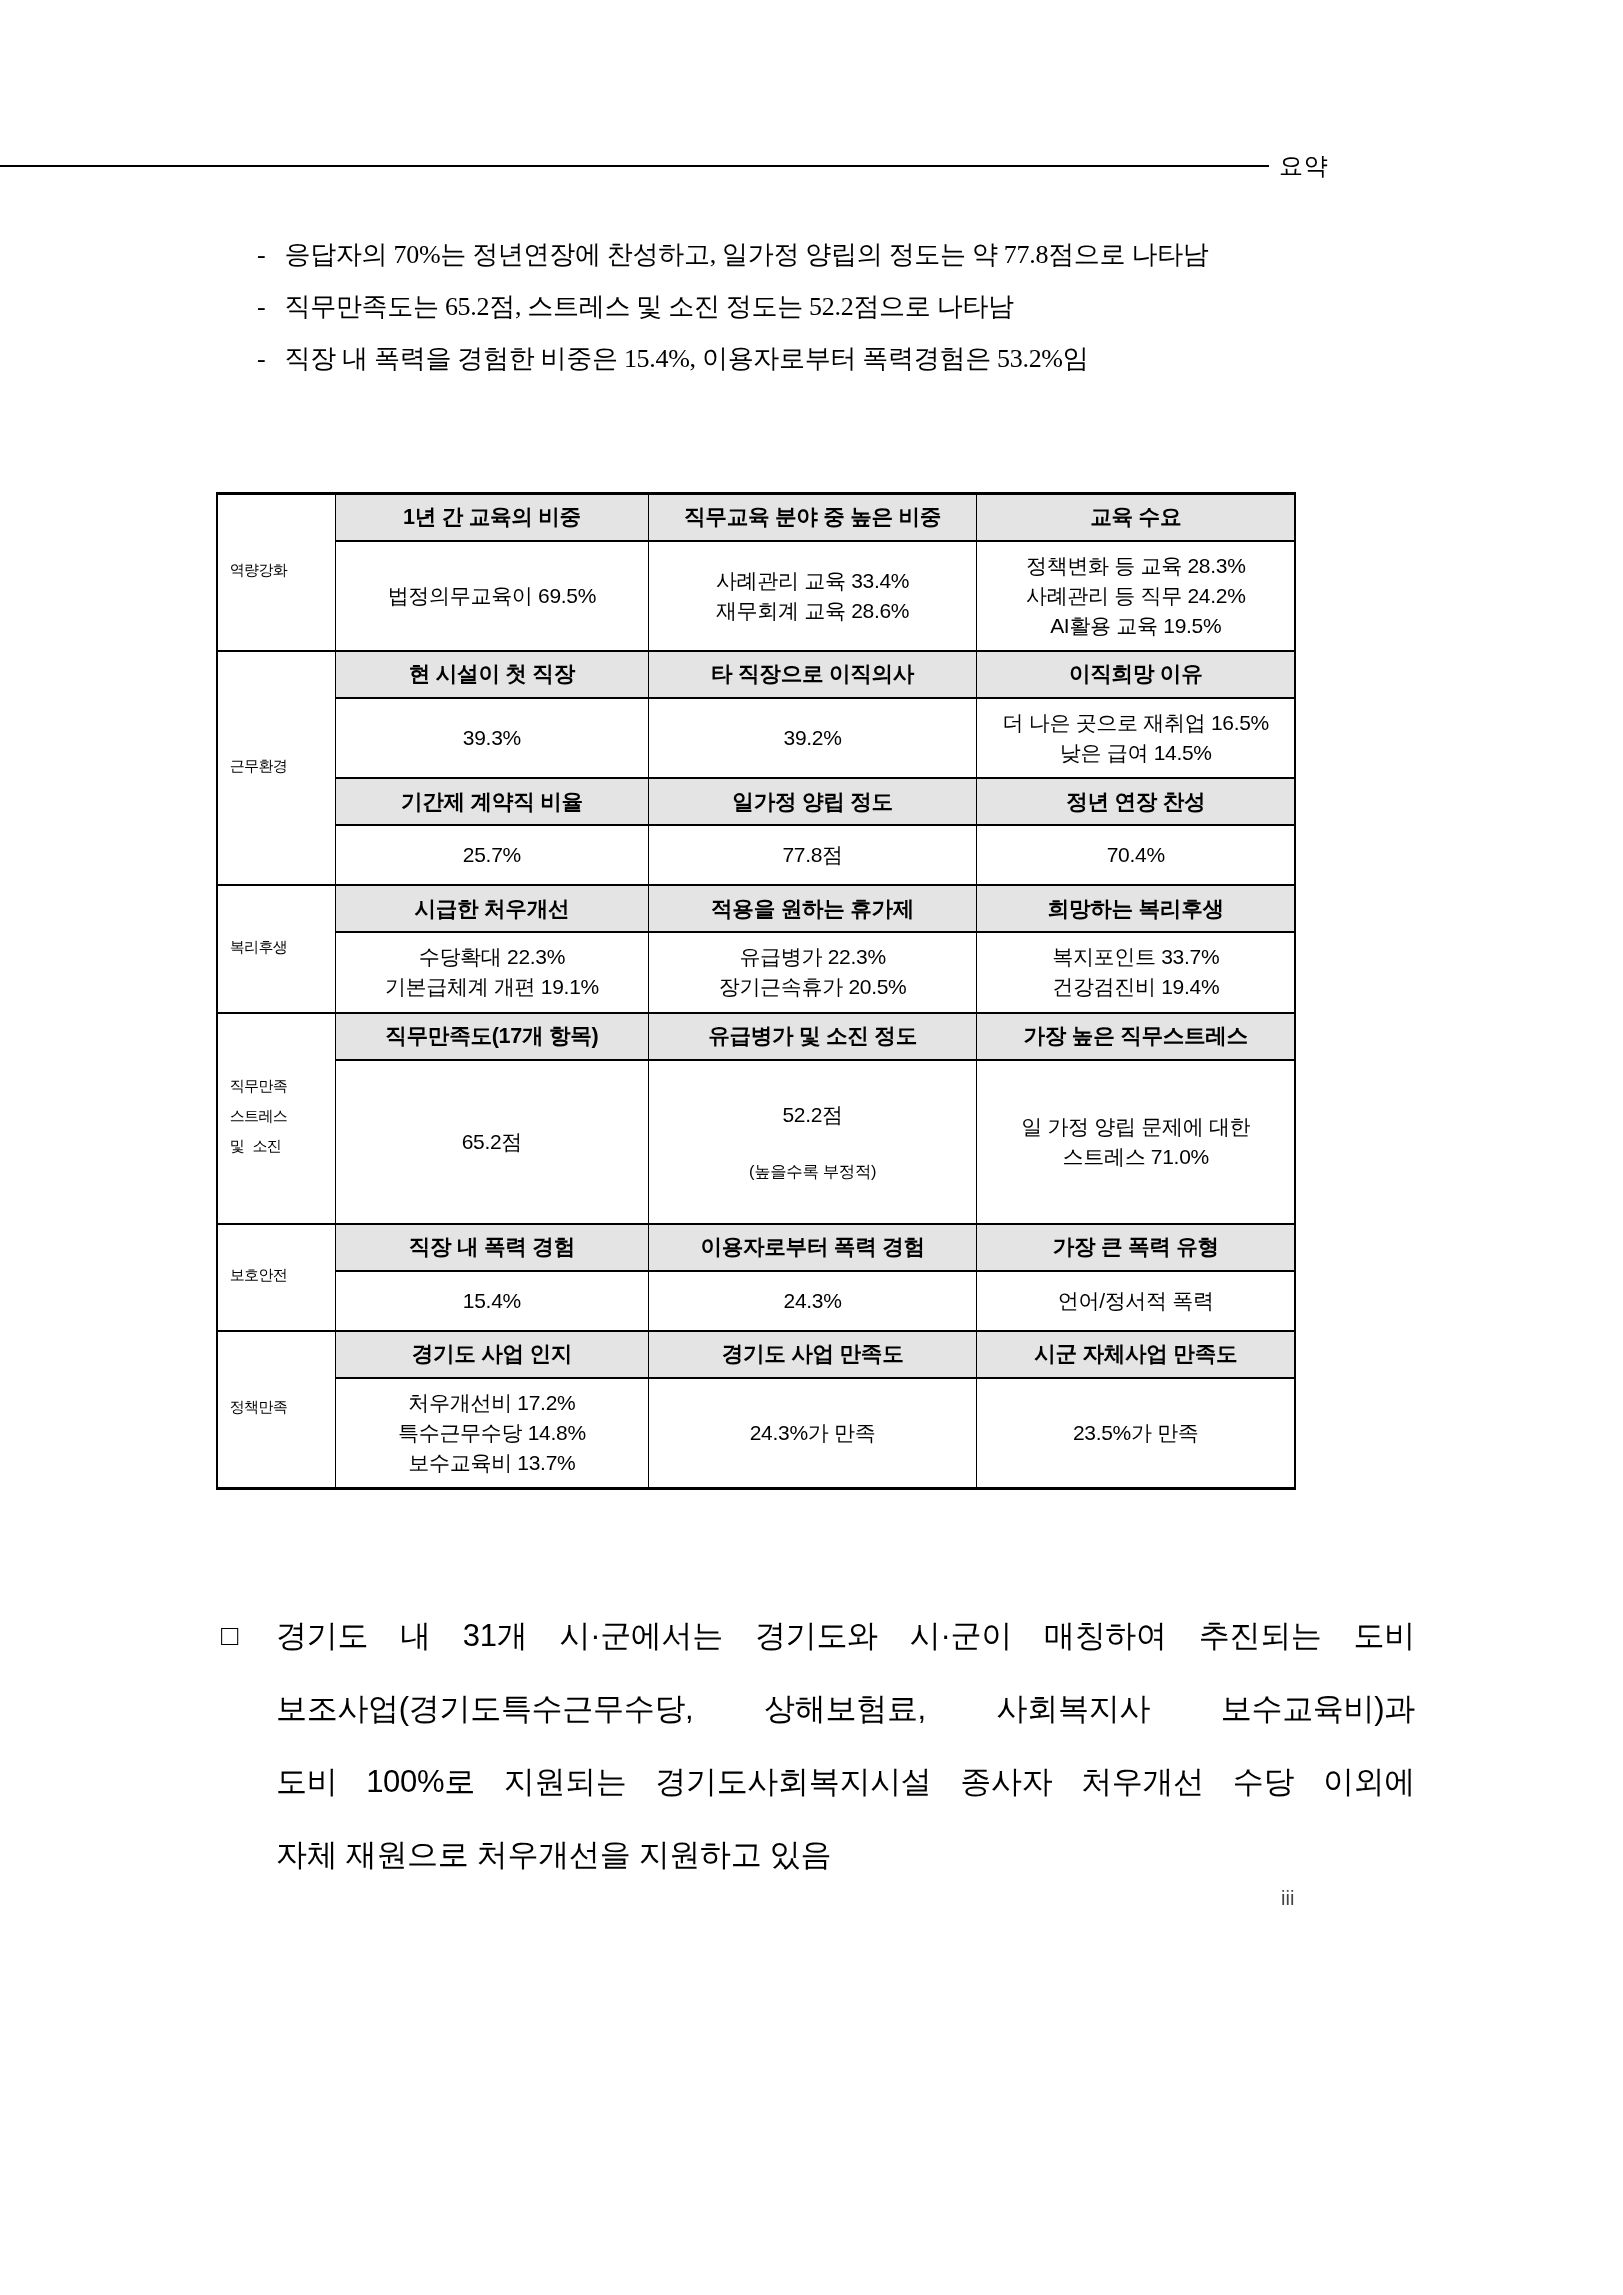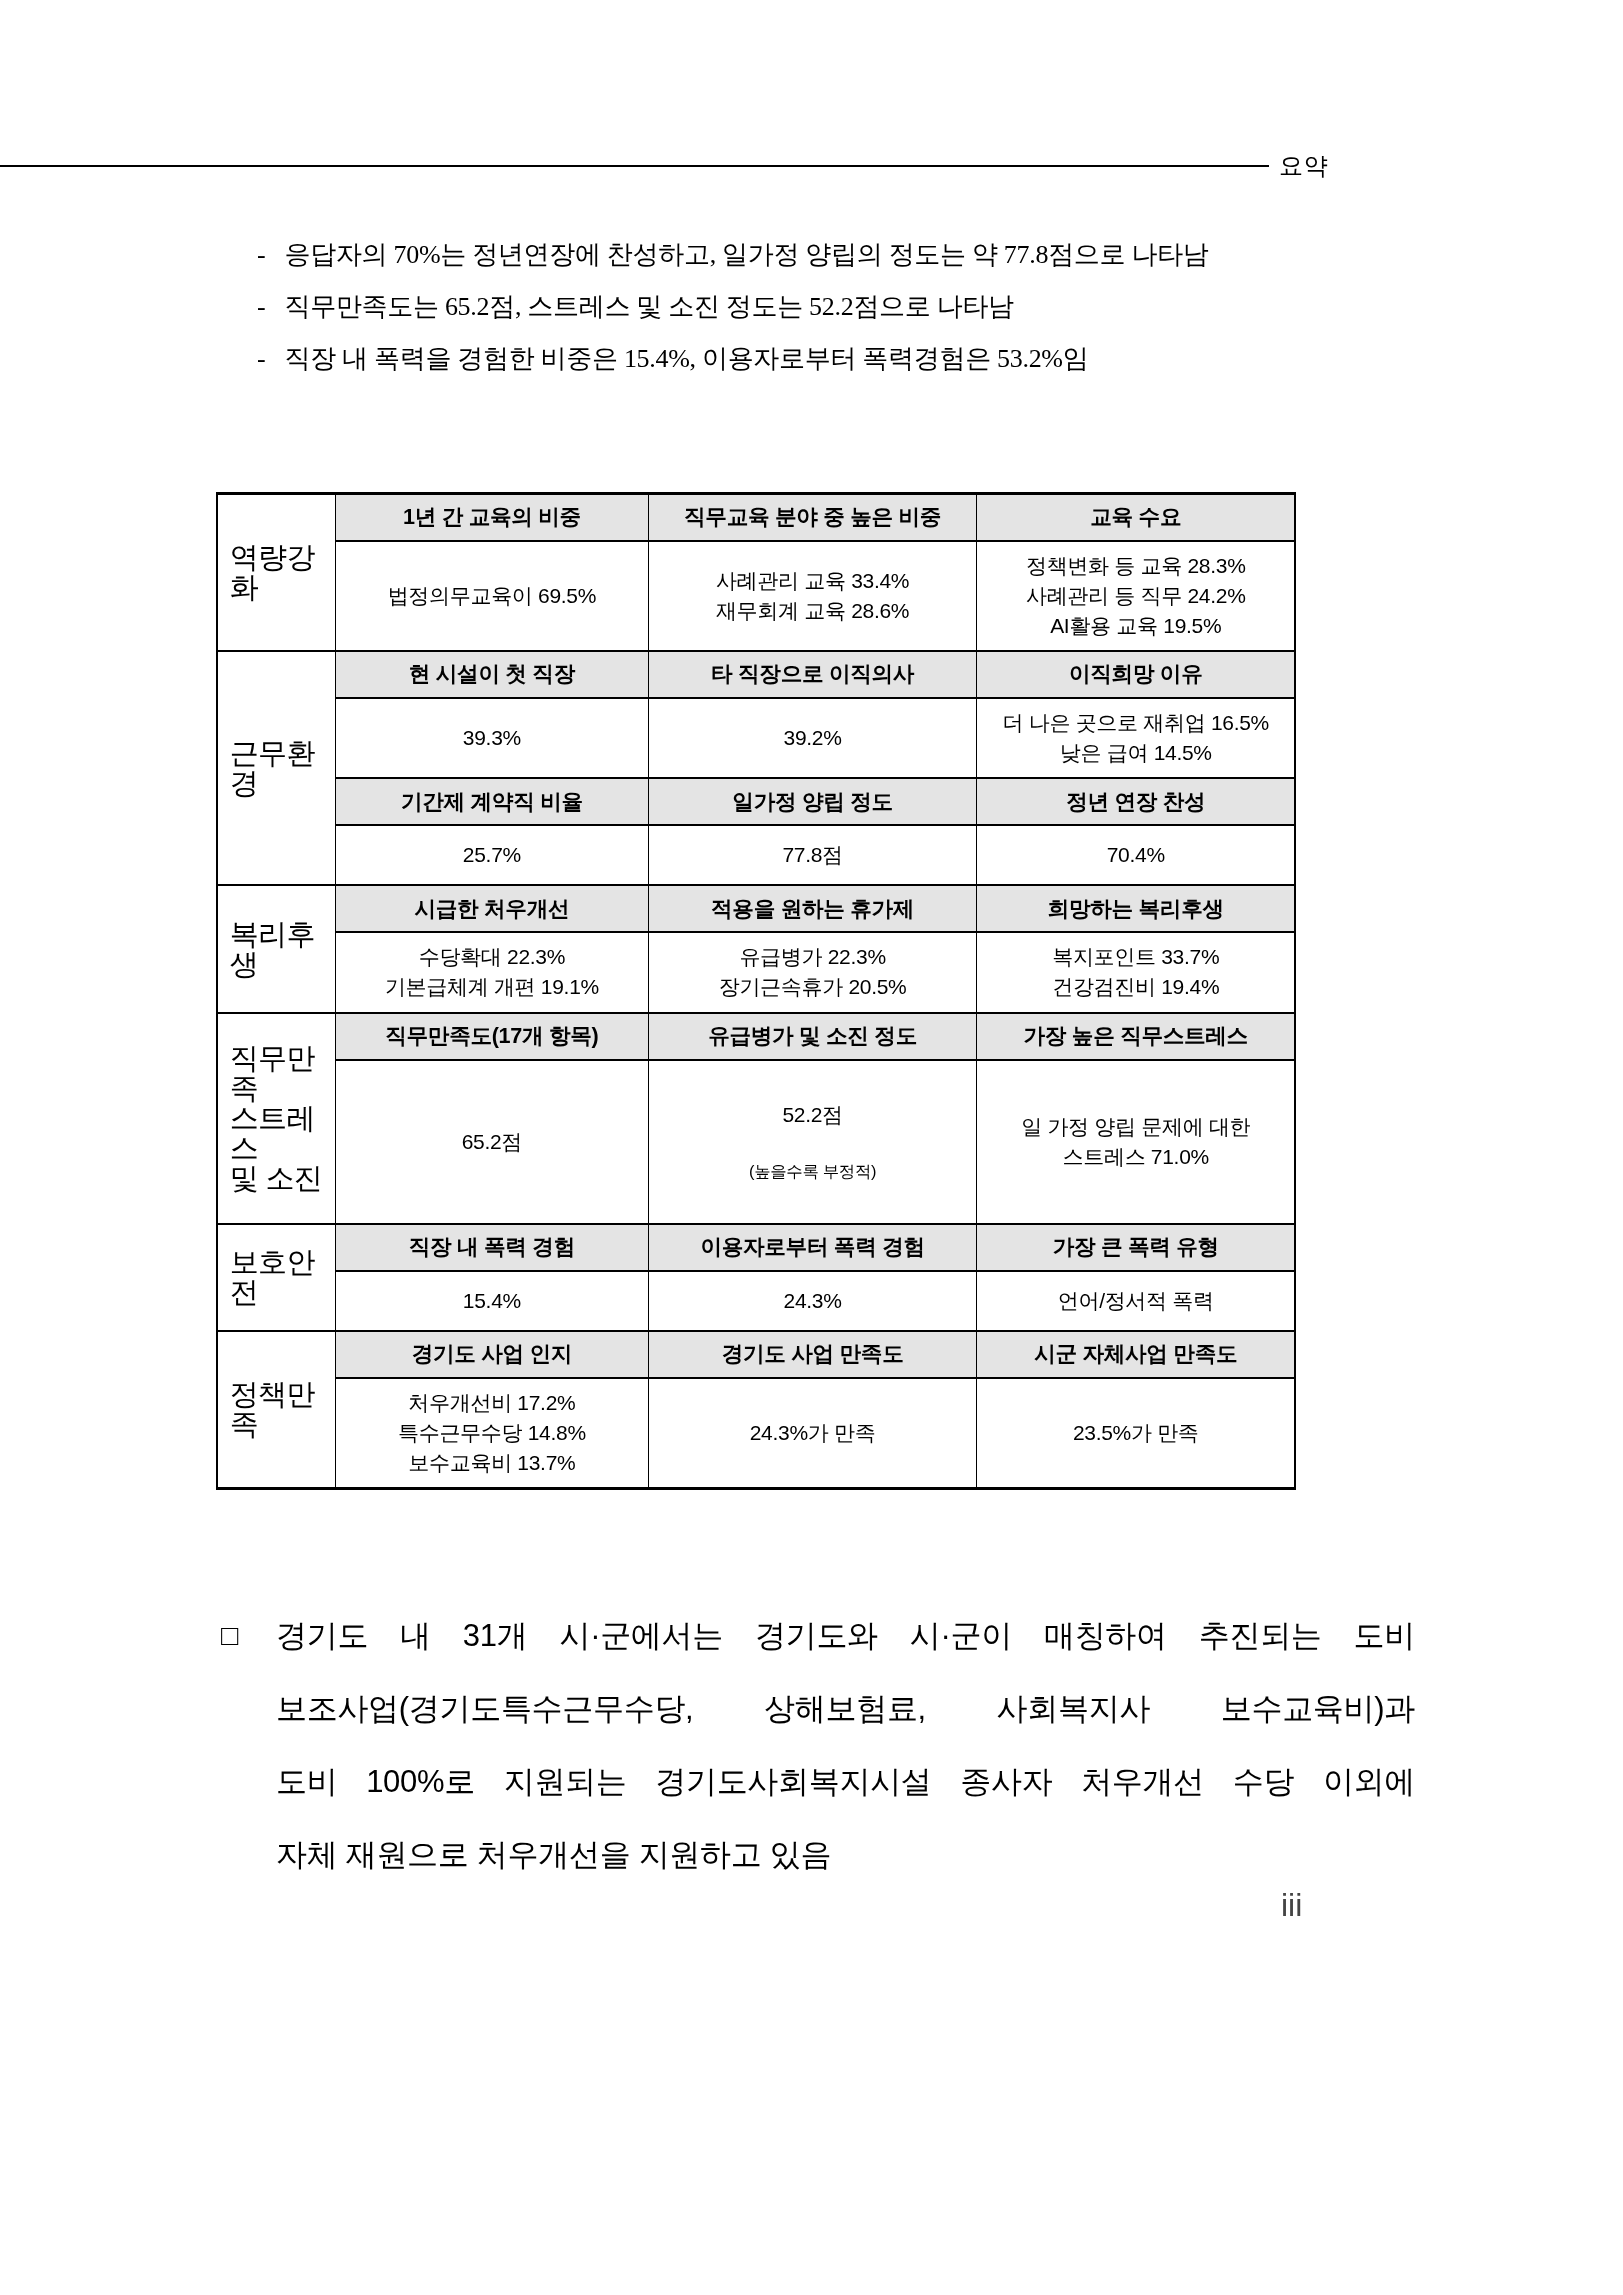--- a/index.html
+++ b/index.html
@@ -55,40 +55,41 @@
     text-align:center;font-weight:600;font-size:21.6px;
     border-bottom-width:2px;
     padding:3.9px 5.2px;letter-spacing:-0.3px;
   }
   tr.drow{height:60px;}
   td.dcell{
     text-align:center;white-space:pre-line;letter-spacing:-0.3px;
   }
   td.label{
     text-align:left;padding-left:11.8px;padding-right:5.2px;
-    white-space:pre-line;font-size:29px;letter-spacing:-0.7px;
+    white-space:pre-line;font-size:15px;letter-spacing:-0.7px;
     background:#fff;
+    font-family:Liberation Mono, monospace;
   }
   .cell-note{display:block;font-size:16.4px;line-height:23.6px;}
   .cell-main{display:block;}
   
   .section-heading{
     position:absolute;top:1498px;left:217px;width:1197px;
     font-size:35px;font-weight:700;letter-spacing:-0.7px;
   }
   .paragraph{
     position:absolute;top:1599px;left:221px;width:1194px;
     display:flex;font-size:31px;letter-spacing:-0.3px;
   }
   .para-marker{flex:none;width:55px;font-size:29px;line-height:73px;}
   .para-lines{flex:1;min-width:0;}
   .para-line{line-height:73px;text-align:justify;text-align-last:justify;}
   .para-line.last{text-align-last:left;}
   
-  .page-number{position:absolute;top:1887px;left:1281px;font-size:32px;color:#444;}
+  .page-number{position:absolute;top:1887px;left:1281px;font-size:20px;color:#444;}
 </style>
 </head>
 <body>
 
 <div class="page">
 
   <div class="page-header">
     <div class="header-rule"></div>
     <div class="header-label">요약</div>
   </div>

